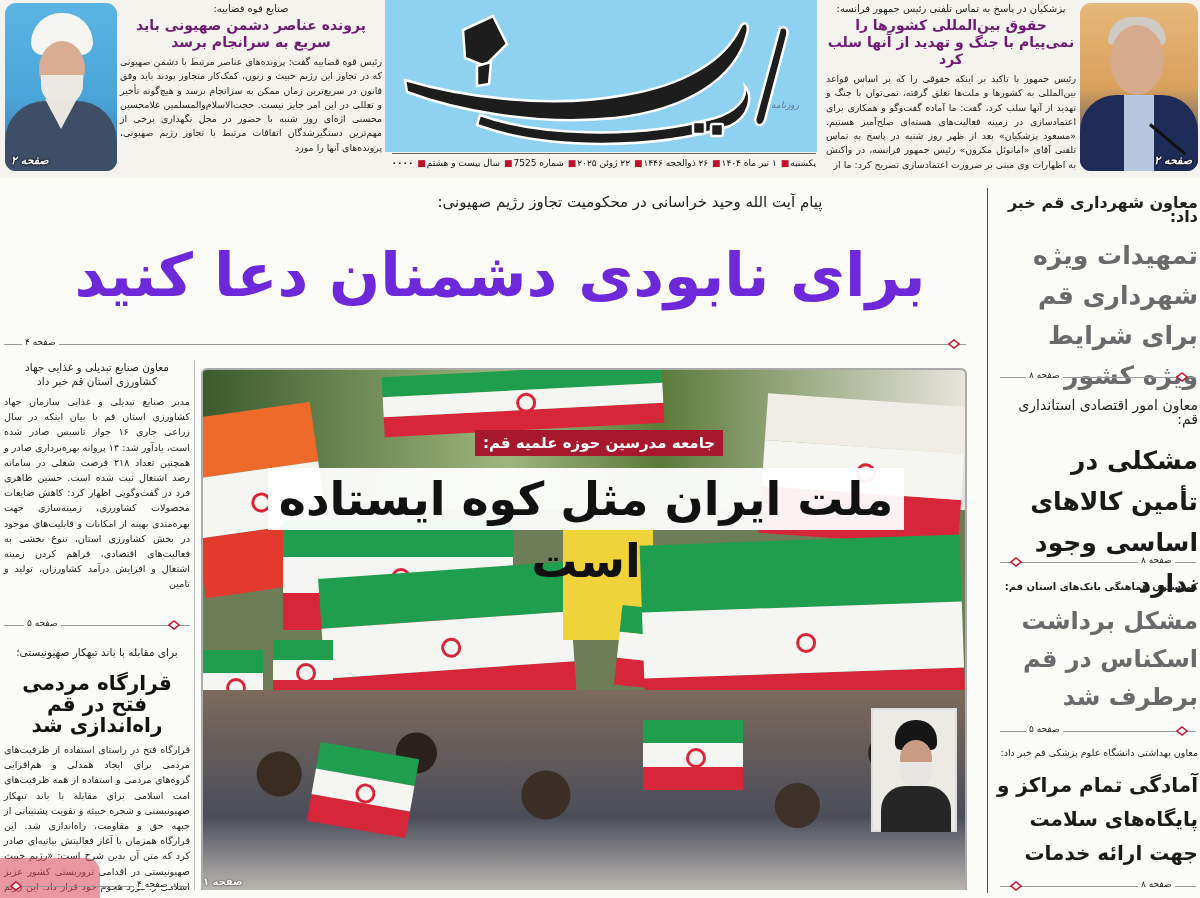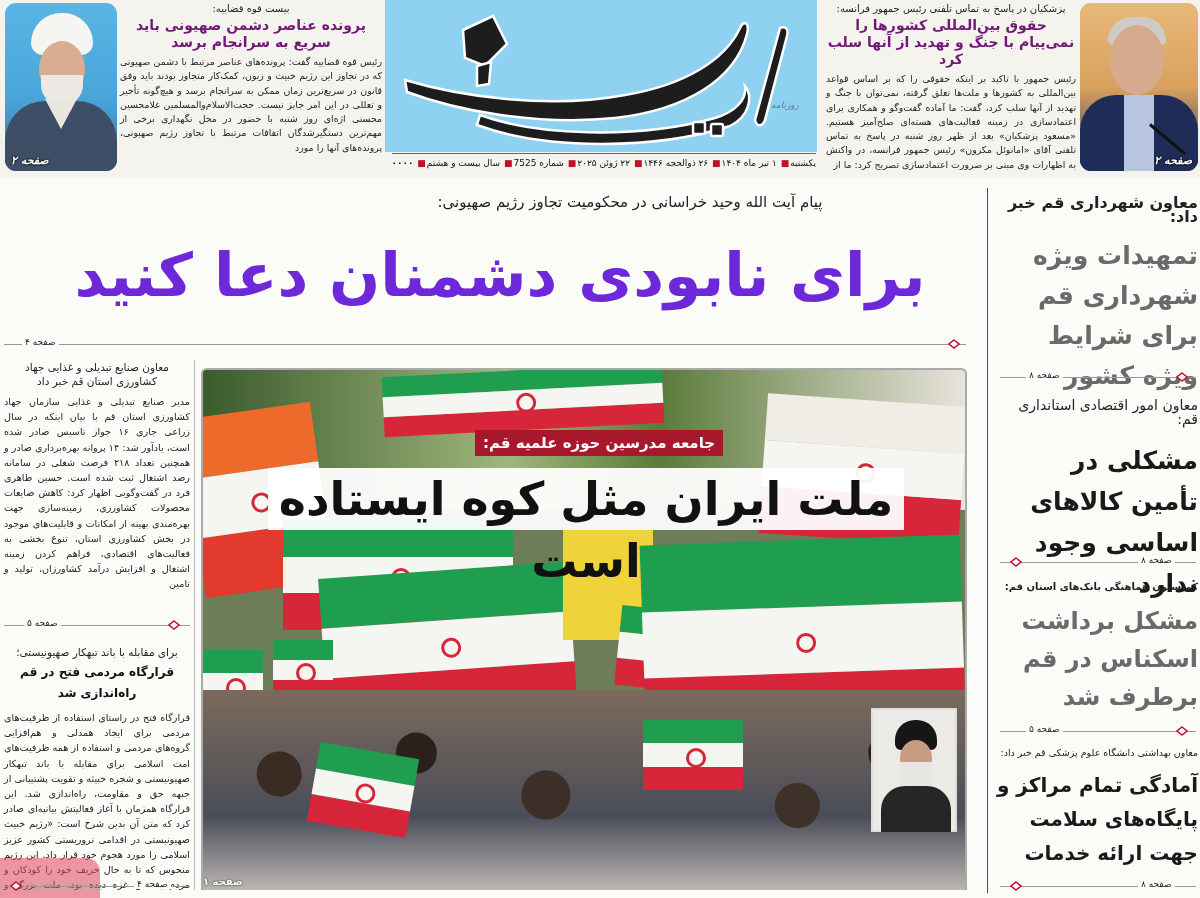--- a/index.html
+++ b/index.html
@@ -91,21 +91,21 @@
   <div class="photo photo-left">
     <div class="turban"></div>
     <div class="face"></div>
     <div class="beard"></div>
     <div class="robe"></div>
     <div class="collar"></div>
     <span class="page-tag">صفحه ۲</span>
   </div>
 
   <div class="brief brief-left">
-    <div class="kicker">بیست قوه قضاییه:</div>
+    <div class="kicker">صنایع قوه قضاییه:</div>
     <div class="headline">پرونده عناصر دشمن صهیونی باید سریع به سرانجام برسد</div>
     <div class="body">رئیس قوه قضاییه گفت: پرونده‌های عناصر مرتبط با دشمن صهیونی که در تجاوز این رژیم خبیث و زبون، کمک‌کار متجاوز بودند باید وفق قانون در سریع‌ترین زمان ممکن به سرانجام برسد و هیچ‌گونه تأخیر و تعللی در این امر جایز نیست. حجت‌الاسلام‌والمسلمین غلامحسین محسنی اژه‌ای روز شنبه با حضور در محل نگهداری برخی از مهم‌ترین دستگیرشدگان اتفاقات مرتبط با تجاوز رژیم صهیونی، پرونده‌های آنها را مورد</div>
   </div>
 
   <div class="logo-box">
     <svg class="logo-svg" width="432" height="152" viewBox="0 0 432 152">
       <g fill="#1d1d1d" stroke="#ffffff" stroke-width="2.5">
         <path d="M20 80 C 70 95, 160 110, 240 95 C 300 85, 340 60, 355 28 C 358 20, 365 22, 362 34 C 350 80, 300 110, 230 118 C 150 126, 70 110, 22 92 Z"></path>
         <path d="M95 115 C 150 135, 250 140, 330 118 C 350 112, 362 100, 360 86 C 368 96, 365 116, 345 126 C 270 150, 160 150, 92 125 Z"></path>
         <path d="M78 30 L 108 16 L 122 44 L 100 66 L 80 58 Z"></path>
@@ -163,21 +163,21 @@
 
 <div class="rule" style="left:4px; top:625px; width:186px;">
   <span class="pg" style="left:20px;">صفحه ۵</span>
   <svg class="dia" style="left:164px;" viewBox="0 0 12 10">
       <polygon points="6,1 11,5 6,9 1,5" fill="#fff" stroke="#c8102e" stroke-width="1.5"></polygon>
     </svg>
 </div>
 
 <div class="story" style="left:4px; top:645px; width:186px;">
   <div class="kicker">برای مقابله با باند تبهکار صهیونیستی؛</div>
-  <div class="headline" style="font-size:12px; line-height:21px; margin-top:3px;">قرارگاه مردمی فتح در قم راه‌اندازی شد</div>
+  <div class="headline" style="font-size:20px; line-height:21px; margin-top:14px;">قرارگاه مردمی فتح در قم راه‌اندازی شد</div>
   <div class="body" style="margin-top:6px;">قرارگاه فتح در راستای استفاده از ظرفیت‌های مردمی برای ایجاد همدلی و هم‌افزایی گروه‌های مردمی و استفاده از همه ظرفیت‌های امت اسلامی برای مقابله با باند تبهکار صهیونیستی و شجره خبیثه و تقویت پشتیبانی از جبهه حق و مقاومت، راه‌اندازی شد. این قرارگاه همزمان با آغاز فعالیتش بیانیه‌ای صادر کرد که متن آن بدین شرح است: «رژیم خبیث صهیونیستی در اقدامی تروریستی کشور عزیز اسلامی را مورد هجوم خود قرار داد. این رژیم منحوس که تا به حال حریف خود را کودکان و مردم بی‌دفاع غزه دیده بود، ملت بزرگ و حسینی</div>
 </div>
 
 <div class="watermark"></div>
 
 <div class="rule" style="left:4px; top:886px; width:186px;">
   <svg class="dia" style="left:6px;" viewBox="0 0 12 10">
       <polygon points="6,1 11,5 6,9 1,5" fill="#fff" stroke="#c8102e" stroke-width="1.5"></polygon>
     </svg>
   <span class="pg" style="left:130px;">صفحه ۴</span>

